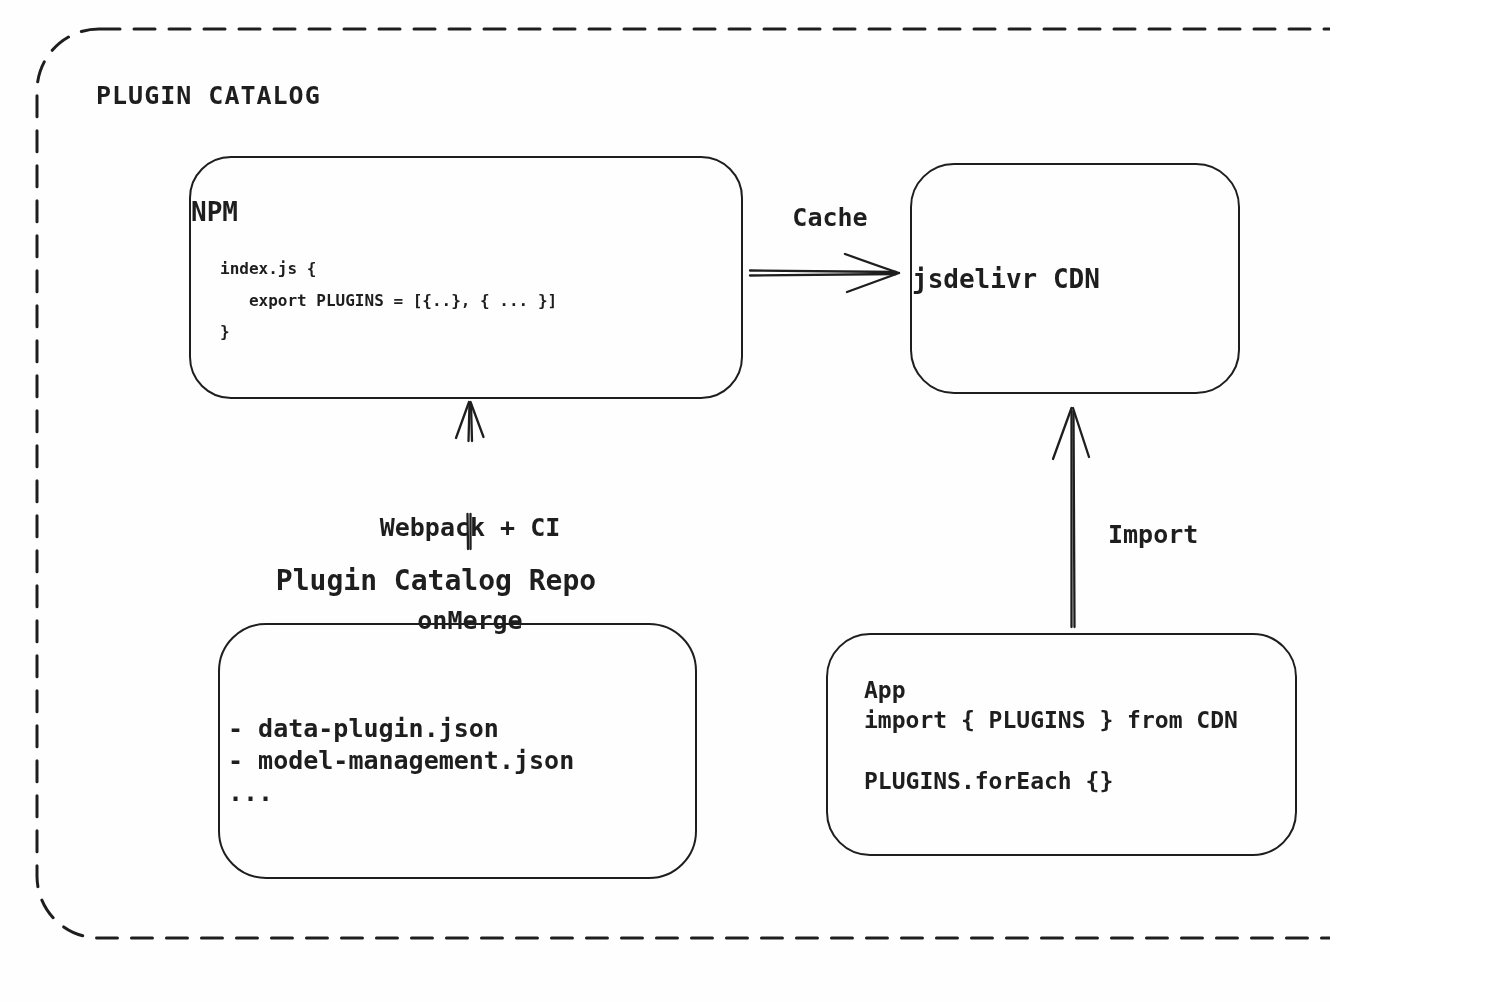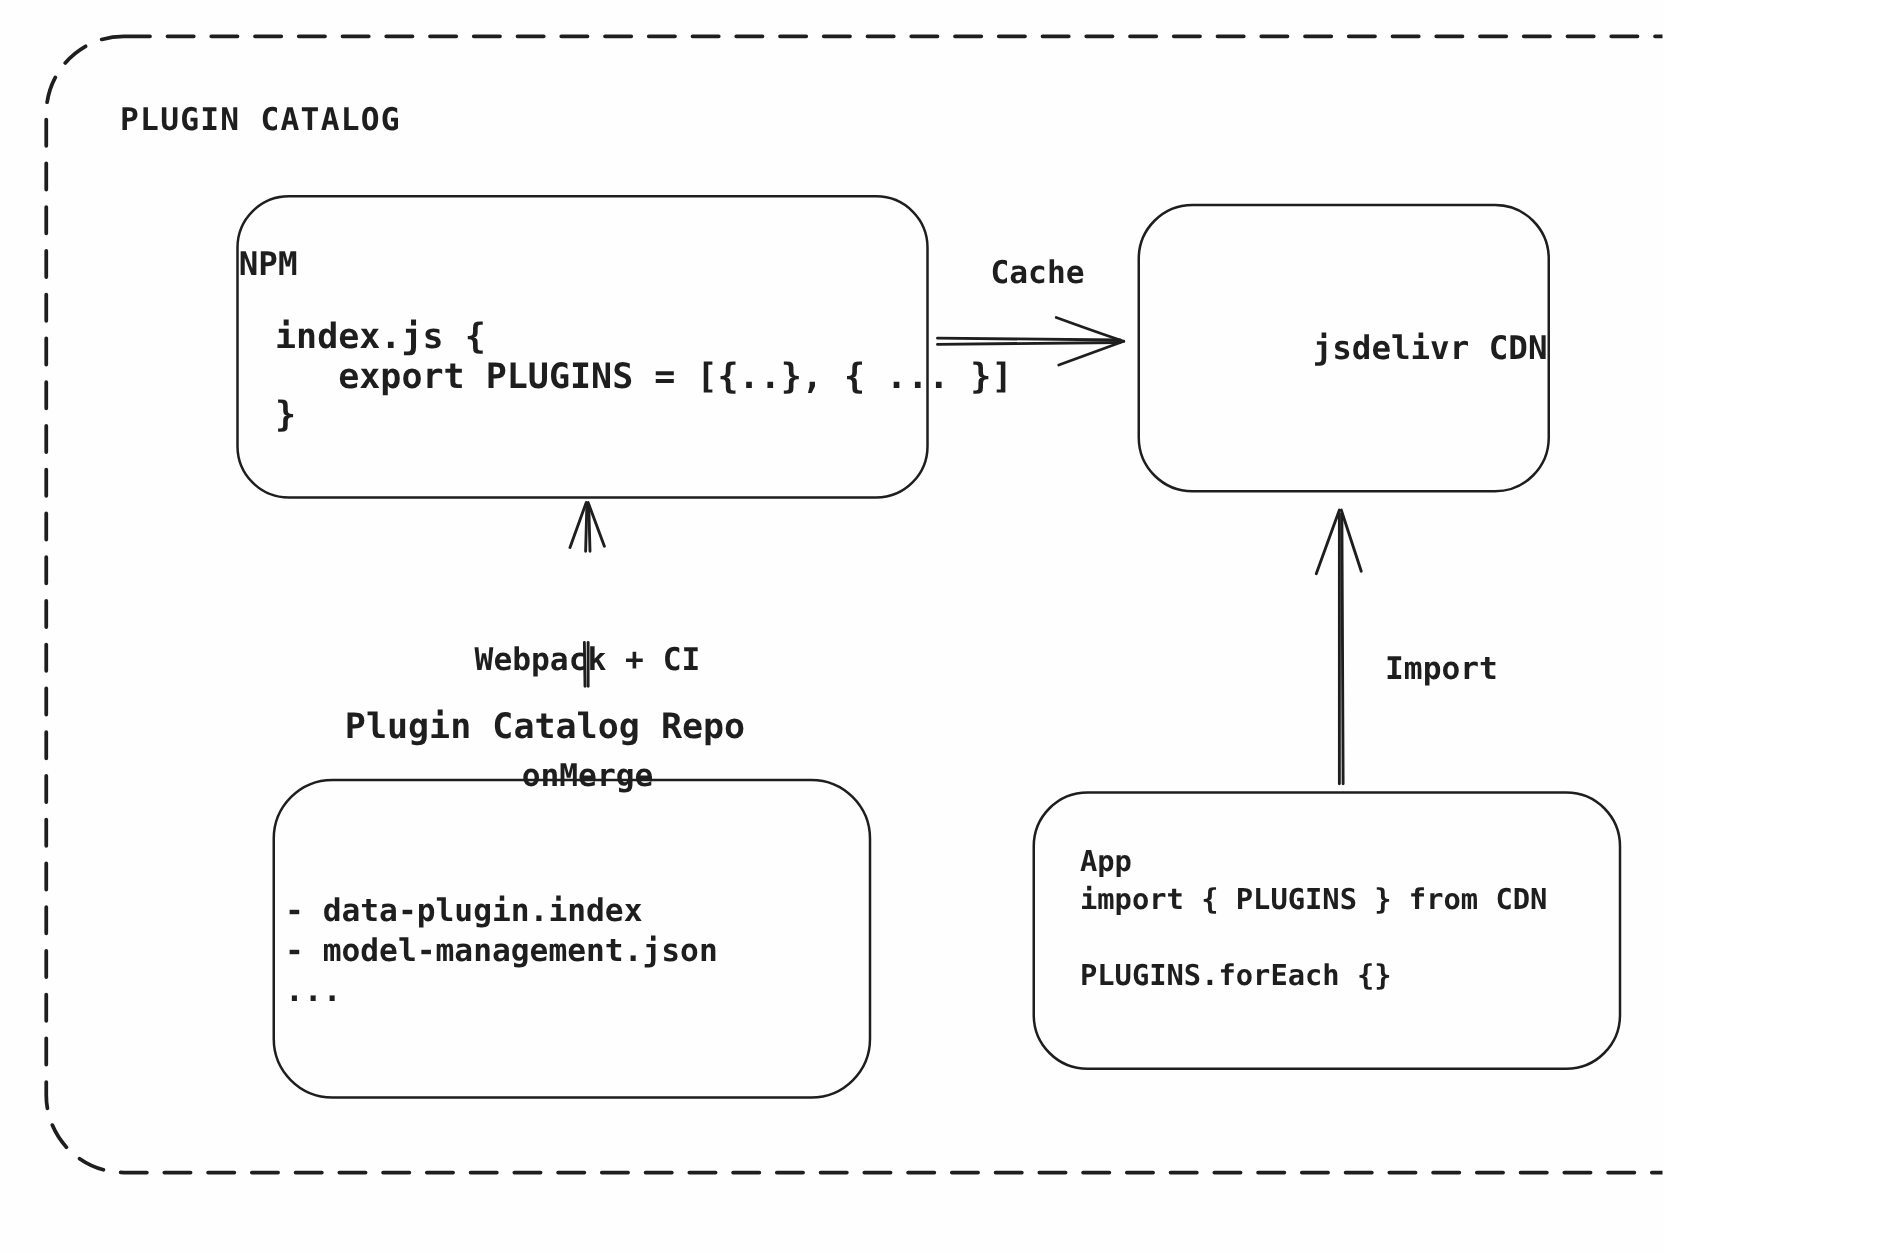--- a/index.html
+++ b/index.html
@@ -44,31 +44,31 @@
     padding-top: 40px;
   }
   .node-title-center {
     text-align: left;
     font-size: 26px;
     line-height: 28px;
   }
   .npm-code {
     margin-top: 27px;
     padding-left: 29px;
-    font-size: 28px;
+    font-size: 16px;
     line-height: 31.5px;
   }
   .code-line, .pre { white-space: pre; }
   .node-cdn {
     left: 910px; top: 163px;
     width: 330px; height: 231px;
     border-radius: 44px;
     display: flex;
     align-items: center;
-    justify-content: flex-end;
+    justify-content: flex-start;
     font-size: 26px;
   }
   .node-repo {
     left: 218px; top: 623px;
     width: 479px; height: 256px;
     border-radius: 48px;
     padding: 88px 0 0 8px;
     font-size: 25px;
     line-height: 32px;
   }
@@ -141,21 +141,21 @@
   <div class="lbl lbl-cache">Cache</div>
 
   <div class="lbl lbl-build">
     <div>Webpack + CI</div>
     <div>onMerge</div>
   </div>
 
   <div class="lbl lbl-repo">Plugin Catalog Repo</div>
 
   <div class="node node-repo">
-    <div class="pre">- data-plugin.index</div>
+    <div class="pre">- data-plugin.json</div>
     <div class="pre">- model-management.json</div>
     <div class="pre">...</div>
   </div>
 
   <div class="node node-app">
     <div>App</div>
     <div class="pre app-line-1">import { PLUGINS } from CDN</div>
     <div class="pre app-line-2">PLUGINS.forEach {}</div>
   </div>
 

